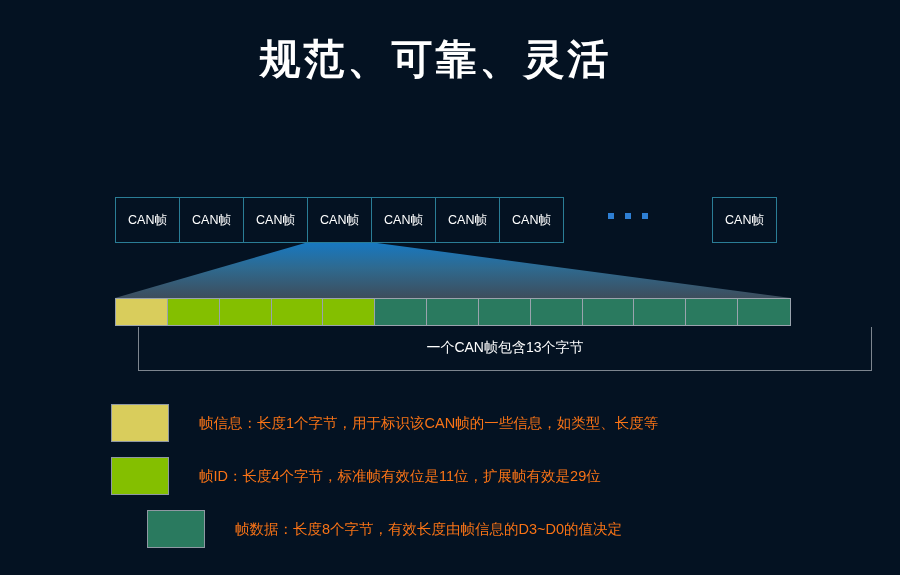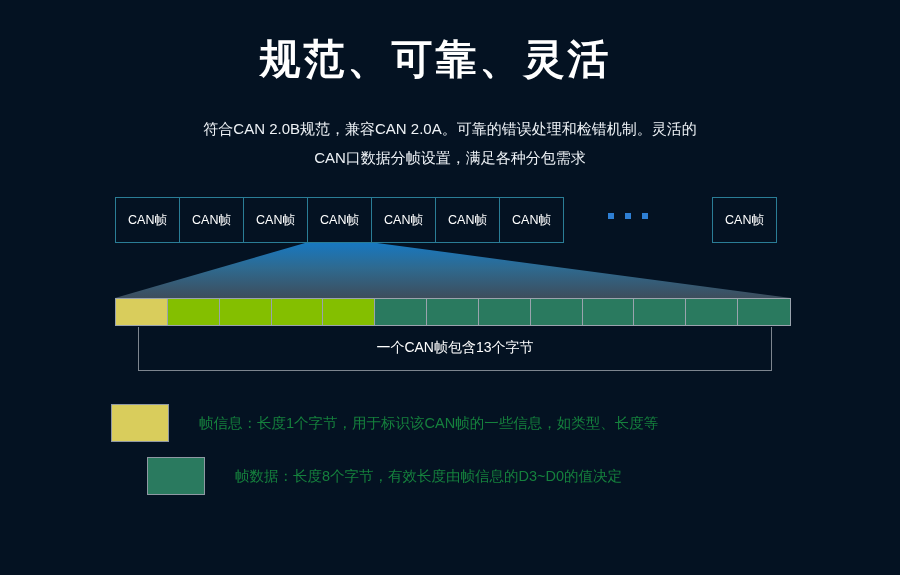--- a/index.html
+++ b/index.html
@@ -128,21 +128,21 @@
   .byte-seg:last-child { border-right: none; }
   .seg-info  { background: #d9cd5c; }
   .seg-id    { background: #84bf00; }
   .seg-data  { background: #2a7a5f; }
 
   
   .bracket-box {
     position: absolute;
     top: 327px;
     left: 138px;
-    width: 634px;
+    width: 734px;
     height: 44px;
     border: 1px solid #7d858f;
     border-top: none;
     display: flex;
     align-items: center;
     justify-content: center;
   }
   .bracket-caption {
     font-size: 14px;
     color: #ffffff;
@@ -166,35 +166,31 @@
 
   .legend-swatch {
     width: 58px;
     height: 38px;
     border: 1px solid #8f98a3;
     flex: 0 0 auto;
   }
   .legend-text {
     margin-left: 30px;
     font-size: 14.5px;
-    color: #15803d;
+    color: #f97316;
     white-space: nowrap;
   }
 </style>
 </head>
 <body>
 
 <div class="stage">
 
   <h1 class="page-title">规范、可靠、灵活</h1>
 
-  <div class="page-subtitle">
-    <div>符合CAN 2.0B规范，兼容CAN 2.0A。可靠的错误处理和检错机制。灵活的</div>
-    <div>CAN口数据分帧设置，满足各种分包需求</div>
-  </div>
 
   <div class="frames-row">
     <div class="frame-box">CAN帧</div>
     <div class="frame-box">CAN帧</div>
     <div class="frame-box">CAN帧</div>
     <div class="frame-box">CAN帧</div>
     <div class="frame-box">CAN帧</div>
     <div class="frame-box">CAN帧</div>
     <div class="frame-box">CAN帧</div>
   </div>
@@ -237,18 +233,22 @@
   <div class="bracket-box">
     <span class="bracket-caption">一个CAN帧包含13个字节</span>
   </div>
 
   <div class="legend">
     <div class="legend-row">
       <span class="legend-swatch" style="background:#d9cd5c"></span>
       <span class="legend-text">帧信息：长度1个字节，用于标识该CAN帧的一些信息，如类型、长度等</span>
     </div>
     <div class="legend-row">
+      <span class="legend-swatch" style="background:#84bf00"></span>
+      <span class="legend-text">帧ID：长度4个字节，标准帧有效位是11位，扩展帧有效是29位</span>
+    </div>
+    <div class="legend-row">
       <span class="legend-swatch" style="background:#2a7a5f"></span>
       <span class="legend-text">帧数据：长度8个字节，有效长度由帧信息的D3~D0的值决定</span>
     </div>
   </div>
 
 </div>
 
 </body></html>

